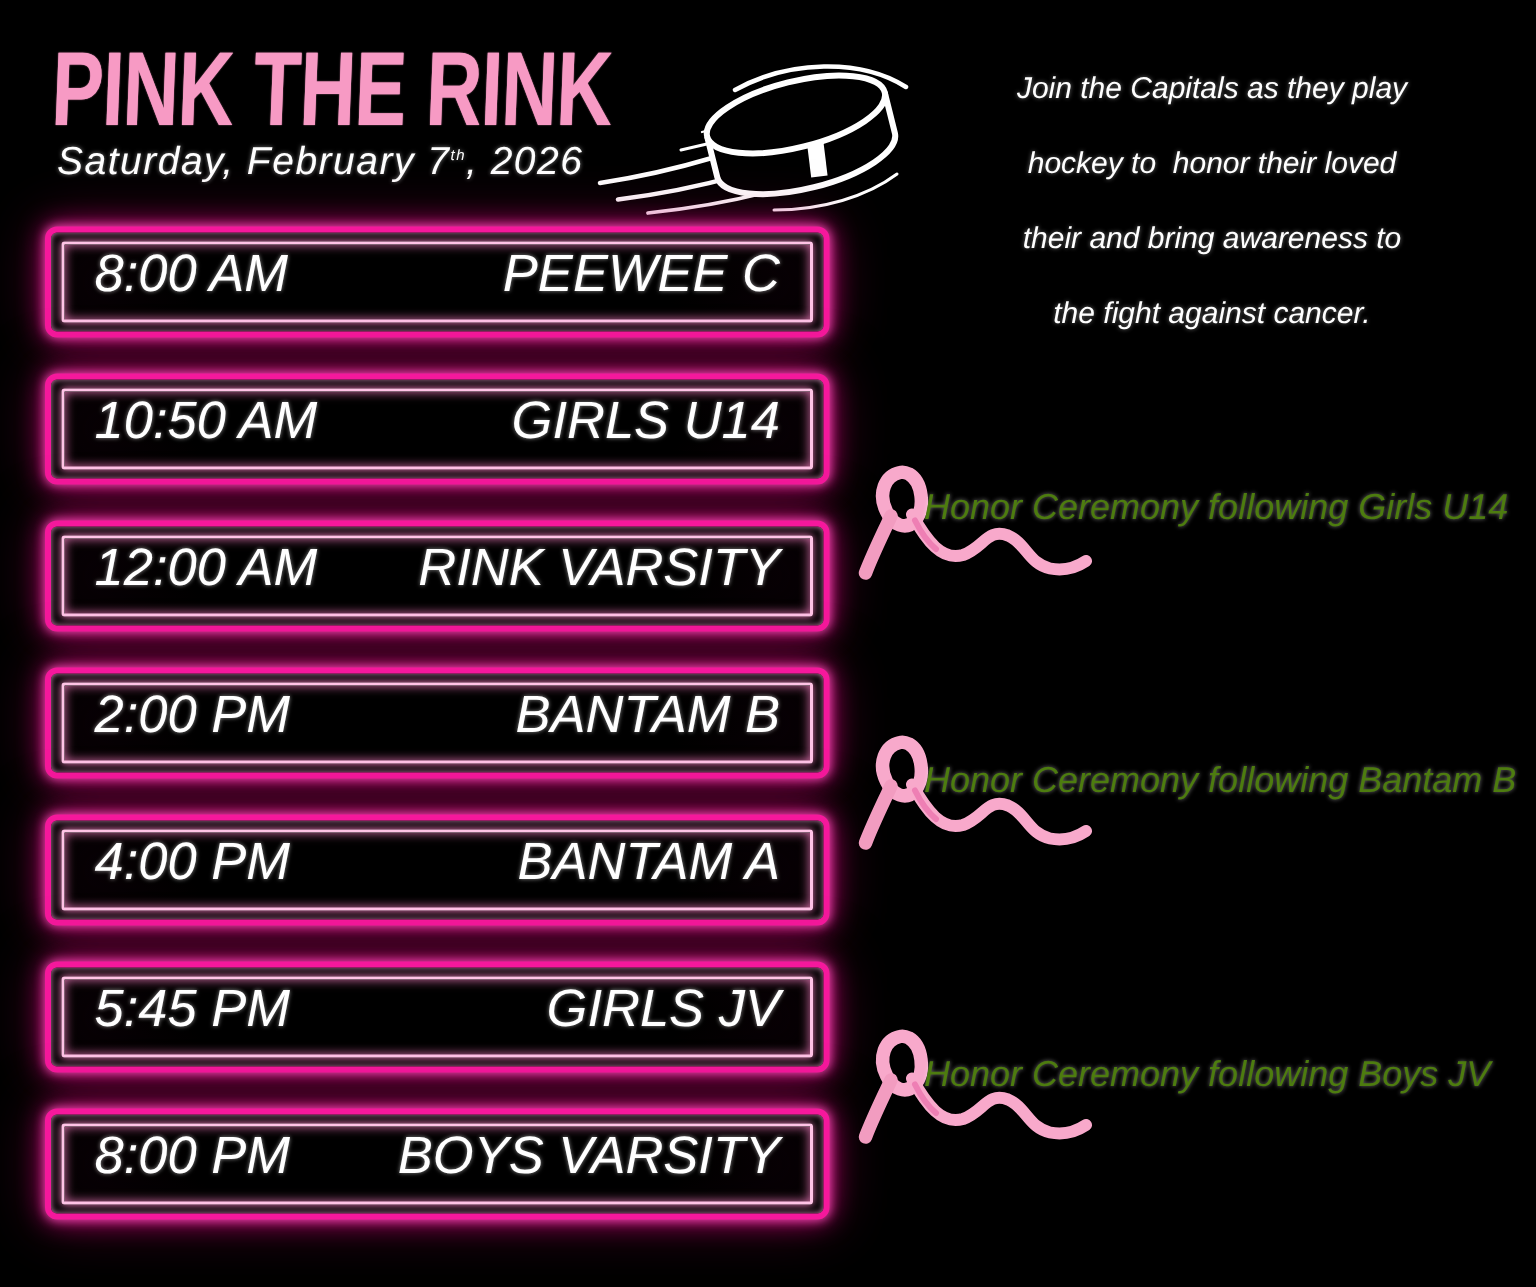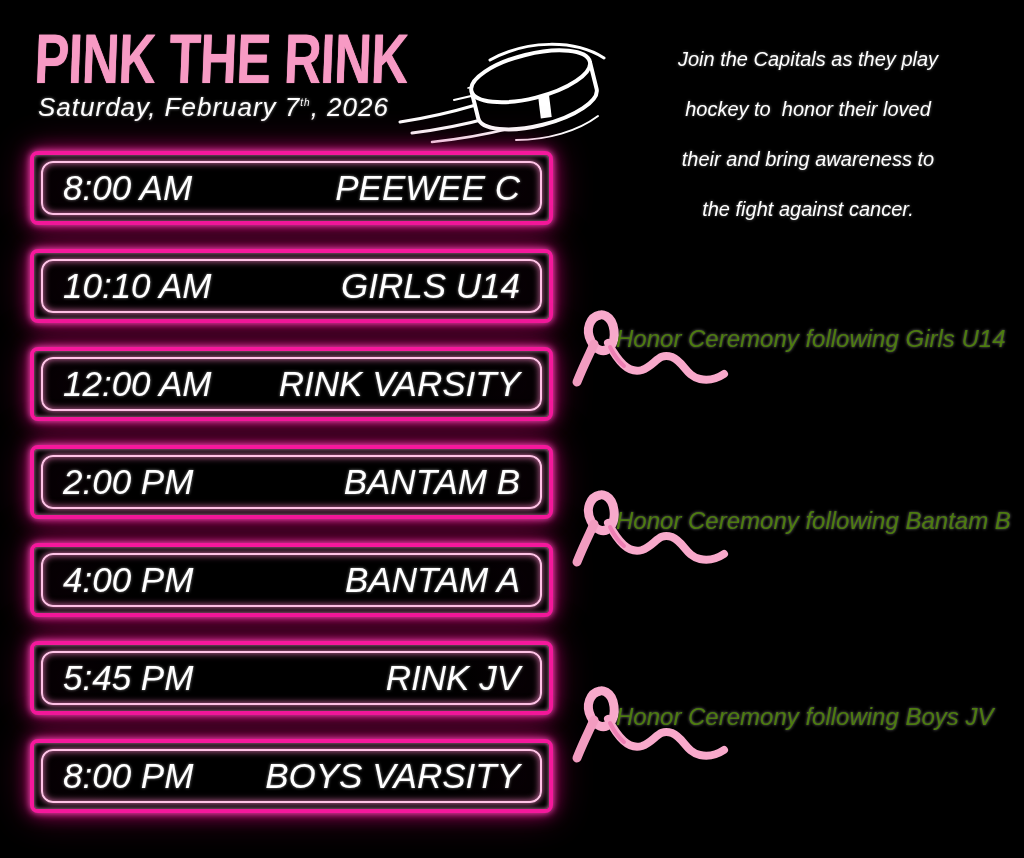--- a/index.html
+++ b/index.html
@@ -34,23 +34,23 @@
   .neon-box{
     position:absolute;left:30px;width:523px;height:74px;box-sizing:border-box;
     background:#000;border:4px solid #f5189c;border-radius:8px;padding:6px 7px;
     box-shadow:
       0 0 7px rgba(255,80,190,.95),
       0 0 18px rgba(235,10,140,.75),
       0 0 38px rgba(170,0,90,.5),
       inset 0 0 4px rgba(255,170,220,.8);
   }
   .neon-inner{
-    width:100%;height:100%;box-sizing:border-box;border-radius:12px;
+    width:100%;height:100%;box-sizing:border-box;border-radius:2px;
     border:2px solid #ffc3e6;
-    display:flex;align-items:center;justify-content:space-between;
+    display:flex;justify-content:space-between;
     padding:0 20px;
     background:radial-gradient(ellipse 70% 160% at 50% 50%, #000 45%, #15000c 100%);
     box-shadow:
       0 0 6px rgba(255,130,200,.9),
       inset 0 0 7px rgba(255,130,200,.85),
       inset 0 0 28px rgba(0,0,0,1);
   }
   .sched-text{
     font-size:35px;font-style:italic;color:#fff;white-space:nowrap;
     text-shadow:0 0 3px rgba(255,255,255,.55);
@@ -98,21 +98,21 @@
   </div>
 
   <div class="neon-box b1">
     <div class="neon-inner">
       <span class="sched-text">8:00 AM</span>
       <span class="sched-text">PEEWEE C</span>
     </div>
   </div>
   <div class="neon-box b2">
     <div class="neon-inner">
-      <span class="sched-text">10:10 AM</span>
+      <span class="sched-text">10:50 AM</span>
       <span class="sched-text">GIRLS U14</span>
     </div>
   </div>
   <div class="neon-box b3">
     <div class="neon-inner">
       <span class="sched-text">12:00 AM</span>
       <span class="sched-text">RINK VARSITY</span>
     </div>
   </div>
   <div class="neon-box b4">
@@ -123,21 +123,21 @@
   </div>
   <div class="neon-box b5">
     <div class="neon-inner">
       <span class="sched-text">4:00 PM</span>
       <span class="sched-text">BANTAM A</span>
     </div>
   </div>
   <div class="neon-box b6">
     <div class="neon-inner">
       <span class="sched-text">5:45 PM</span>
-      <span class="sched-text">RINK JV</span>
+      <span class="sched-text">GIRLS JV</span>
     </div>
   </div>
   <div class="neon-box b7">
     <div class="neon-inner">
       <span class="sched-text">8:00 PM</span>
       <span class="sched-text">BOYS VARSITY</span>
     </div>
   </div>
 
   <svg class="ribbon r1" viewBox="0 0 162 86" aria-hidden="true">

